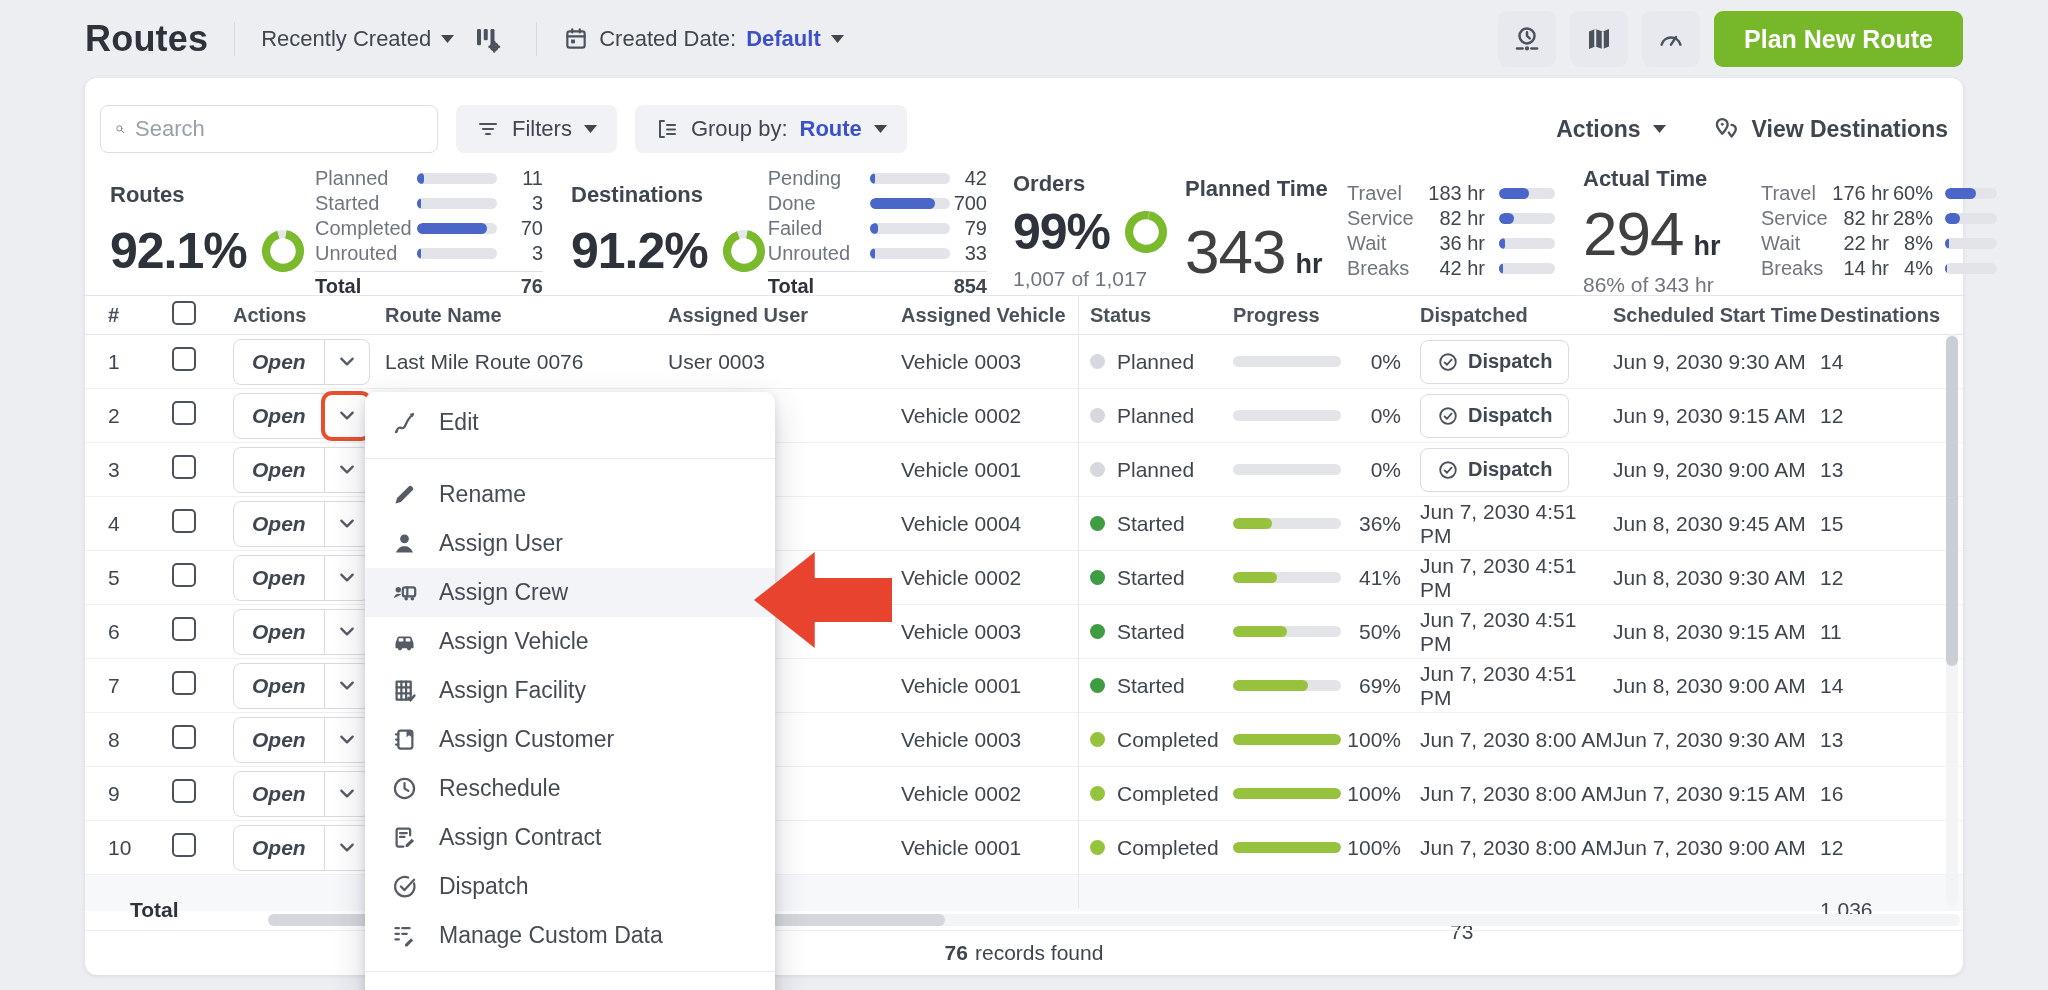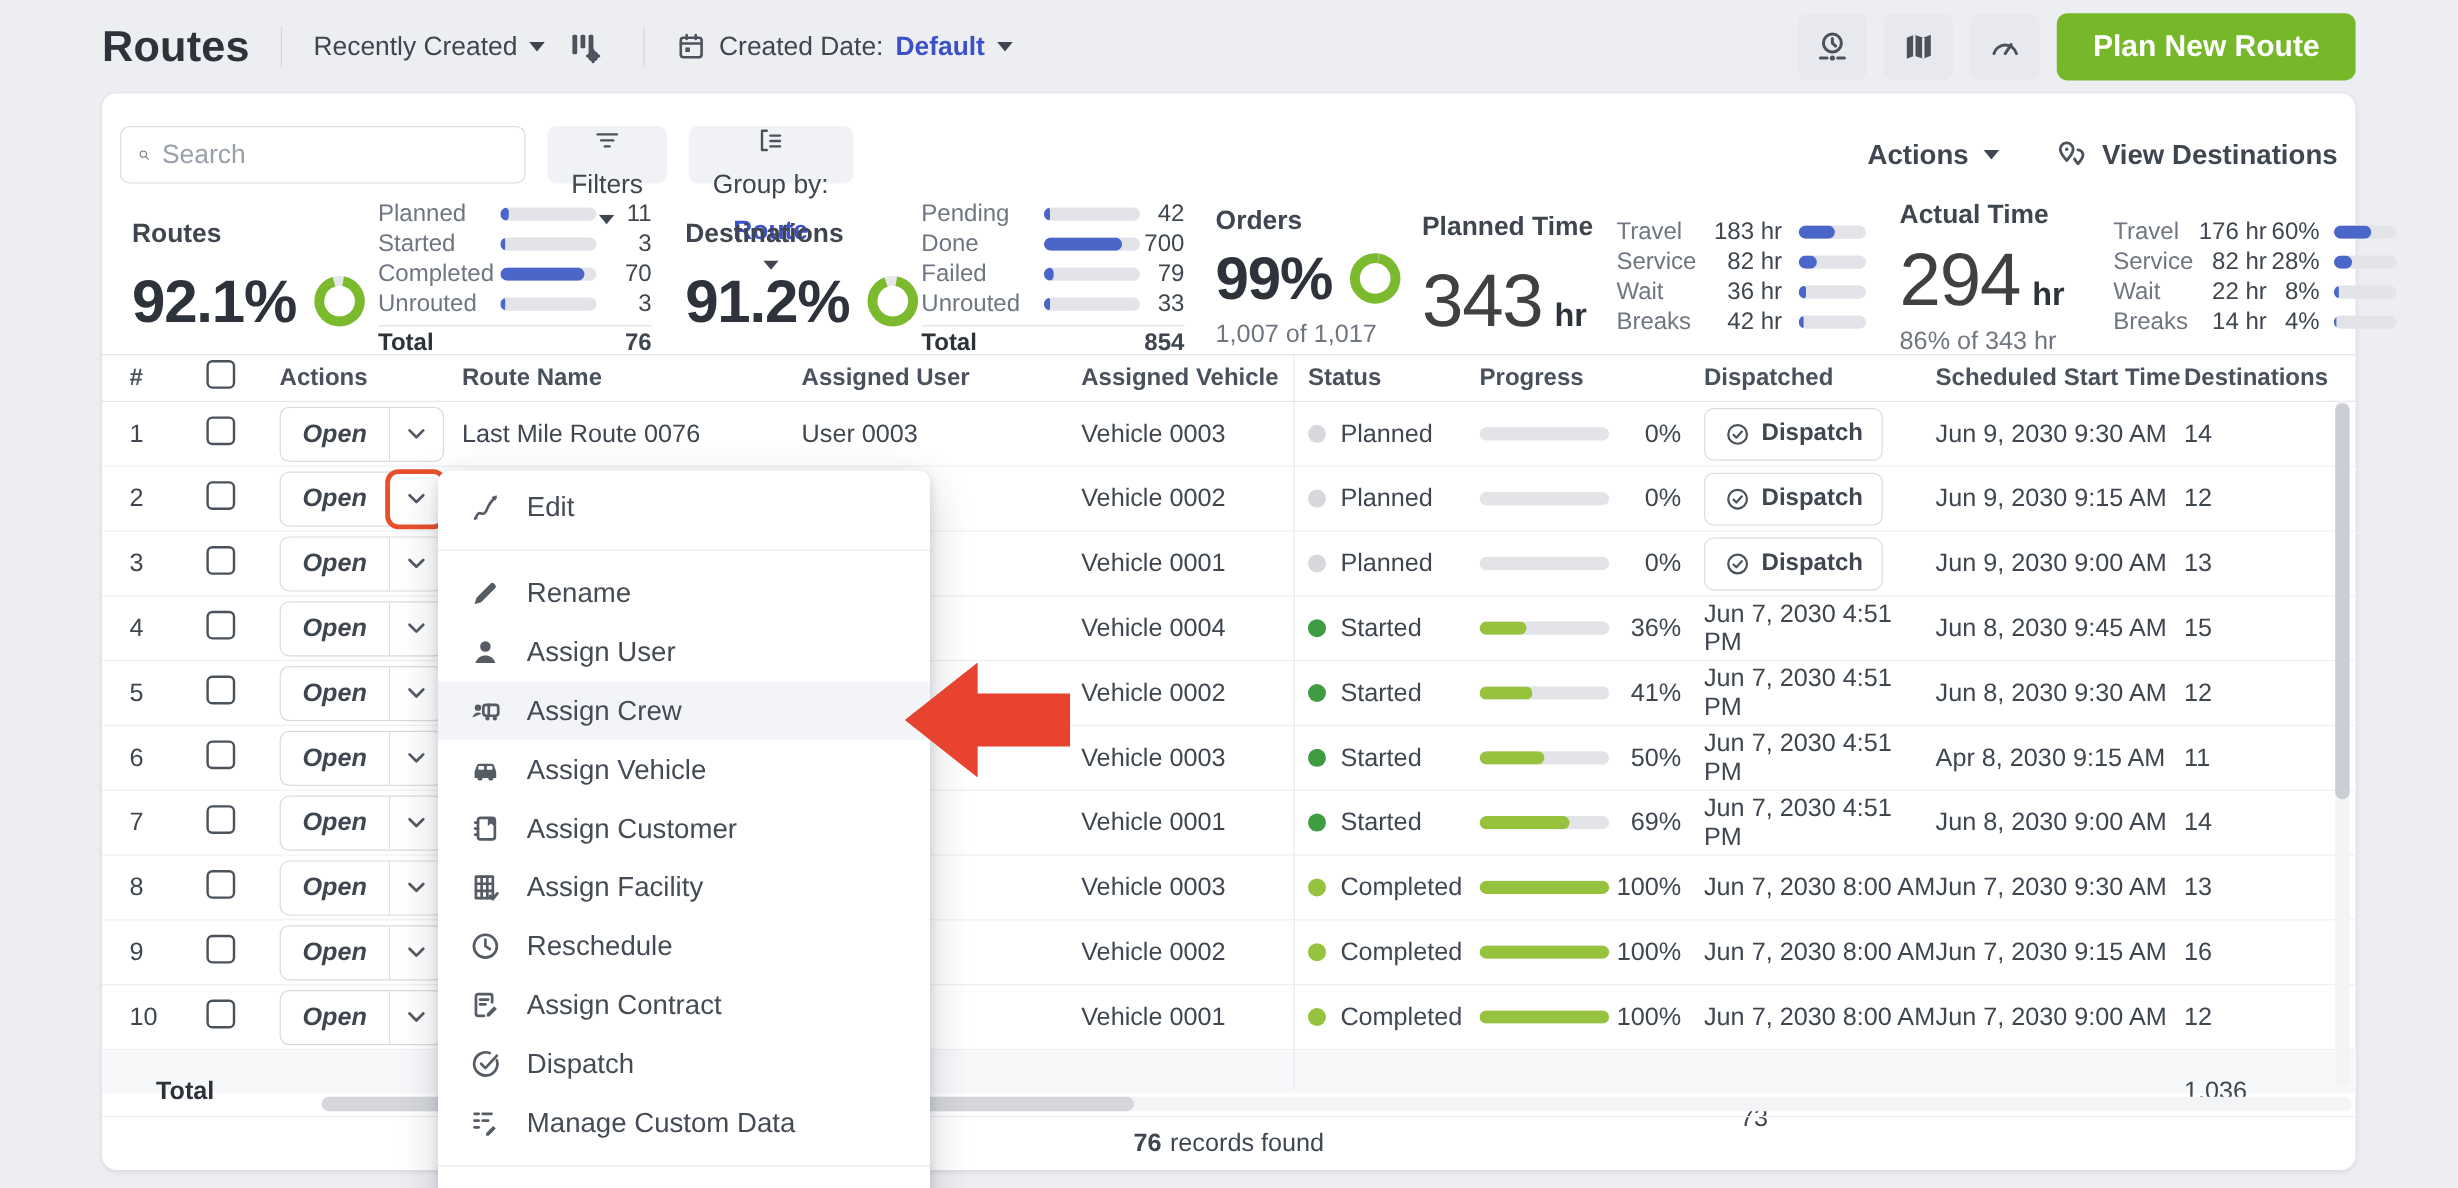--- a/index.html
+++ b/index.html
@@ -26,21 +26,21 @@
 
   
   .card { position:absolute; left:85px; top:78px; width:1878px; height:897px; background:#fff; border-radius:12px; box-shadow:0 1px 4px rgba(30,35,60,.10); }
 
   
   .toolbar { position:absolute; top:20px; left:15px; right:15px; height:62px; display:flex; align-items:center; }
   .search-box { width:338px; height:48px; border:1px solid #dcdee3; border-radius:8px; display:flex; align-items:center; padding:0 14px; gap:10px; background:#fff; }
   .search-box .icon-sm { width:24px; height:24px; color:#6a707a; }
   .search-box input { border:none; outline:none; font-size:22px; flex:1; font-family:inherit; color:#3f4650; }
   .search-box input::placeholder { color:#9aa0a9; }
-  .chip-btn { height:48px; margin-left:18px; padding:0 20px; border-radius:8px; border:none; background:#f1f2f6; display:flex; align-items:center; gap:12px; font-size:22px; color:#3f4650; font-family:inherit; cursor:pointer;flex-direction:column; }
+  .chip-btn { height:48px; margin-left:18px; padding:0 20px; border-radius:8px; border:none; background:#f1f2f6; display:flex; align-items:center; gap:12px; font-size:22px; color:#3f4650; font-family:inherit; cursor:pointer; }
   .chip-btn .lbl-blue { color:#3c50c9; font-weight:700; }
   .toolbar-right { margin-left:auto; display:flex; align-items:center; gap:46px; }
   .flat-btn { display:flex; align-items:center; gap:12px; background:none; border:none; font-size:23px; font-weight:700; color:#3f4650; font-family:inherit; cursor:pointer; }
 
   
   .stats { position:absolute; top:92px; left:15px; right:15px; height:122px; display:flex; }
   .stat-div { width:1px; background:#e6e7ec; margin:4px 0; }
   .stat-sec { display:flex; align-items:center; }
   .stat-head .stat-title { font-size:22px; font-weight:700; color:#3f4650; margin-bottom:14px; }
   .big-row { display:flex; align-items:center; gap:12px; }
@@ -714,21 +714,21 @@
         <span class="prog-cell">
           <span class="prog-track">
             <span class="prog-fill" style="width: 50%;"></span>
           </span>
           <span class="prog-label">50%</span>
         </span>
         <span>
           
           <span>Jun 7, 2030 4:51 PM</span>
         </span>
-        <span>Apr 8, 2030 9:15 AM</span>
+        <span>Jun 8, 2030 9:15 AM</span>
         <span>11</span>
       </div>
 
       <div class="trow tbody-row">
         <span class="cell-num">7</span>
         <span><span class="checkbox" style="display:inline-block;"></span></span>
         <span>
           <span class="open-btn">
             <button class="open-main">Open</button>
             <button class="open-caret">
@@ -944,47 +944,47 @@
           <rect x="6.8" y="9.2" width="4.2" height="2.8" rx=".6" fill="#fff"></rect>
           <rect x="13" y="9.2" width="4.2" height="2.8" rx=".6" fill="#fff"></rect>
         </svg>
       </span>
       <span>Assign Vehicle</span>
     </div>
 
     <div class="menu-item">
       <span class="menu-icon">
         <svg viewBox="0 0 24 24">
-          <rect x="6.5" y="4" width="12.5" height="16" rx="2" fill="none" stroke="currentColor" stroke-width="2" stroke-linecap="round" stroke-linejoin="round"></rect>
-          <line x1="4.5" y1="7.5" x2="6.5" y2="7.5" fill="none" stroke="currentColor" stroke-width="2" stroke-linecap="round" stroke-linejoin="round"></line>
-          <line x1="4.5" y1="12" x2="6.5" y2="12" fill="none" stroke="currentColor" stroke-width="2" stroke-linecap="round" stroke-linejoin="round"></line>
-          <line x1="4.5" y1="16.5" x2="6.5" y2="16.5" fill="none" stroke="currentColor" stroke-width="2" stroke-linecap="round" stroke-linejoin="round"></line>
-          <path d="M13.8 4v6l2.3-1.7L18.4 10V4z" fill="currentColor"></path>
-        </svg>
-      </span>
-      <span>Assign Customer</span>
-    </div>
-
-    <div class="menu-item">
-      <span class="menu-icon">
-        <svg viewBox="0 0 24 24">
           <rect x="5" y="4" width="12.5" height="16" fill="none" stroke="currentColor" stroke-width="2" stroke-linecap="round" stroke-linejoin="round"></rect>
           <line x1="5" y1="9.3" x2="17.5" y2="9.3" fill="none" stroke="currentColor" stroke-width="2" stroke-linecap="round" stroke-linejoin="round"></line>
           <line x1="5" y1="14.6" x2="17.5" y2="14.6" fill="none" stroke="currentColor" stroke-width="2" stroke-linecap="round" stroke-linejoin="round"></line>
           <line x1="9.2" y1="4" x2="9.2" y2="20" fill="none" stroke="currentColor" stroke-width="2" stroke-linecap="round" stroke-linejoin="round"></line>
           <line x1="13.4" y1="4" x2="13.4" y2="20" fill="none" stroke="currentColor" stroke-width="2" stroke-linecap="round" stroke-linejoin="round"></line>
           <path d="M15.5 18.5l2 2 3.3-4" stroke="currentColor" stroke-width="2.2" fill="none" stroke-linecap="round"></path>
         </svg>
       </span>
       <span>Assign Facility</span>
     </div>
 
     <div class="menu-item">
       <span class="menu-icon">
         <svg viewBox="0 0 24 24">
+          <rect x="6.5" y="4" width="12.5" height="16" rx="2" fill="none" stroke="currentColor" stroke-width="2" stroke-linecap="round" stroke-linejoin="round"></rect>
+          <line x1="4.5" y1="7.5" x2="6.5" y2="7.5" fill="none" stroke="currentColor" stroke-width="2" stroke-linecap="round" stroke-linejoin="round"></line>
+          <line x1="4.5" y1="12" x2="6.5" y2="12" fill="none" stroke="currentColor" stroke-width="2" stroke-linecap="round" stroke-linejoin="round"></line>
+          <line x1="4.5" y1="16.5" x2="6.5" y2="16.5" fill="none" stroke="currentColor" stroke-width="2" stroke-linecap="round" stroke-linejoin="round"></line>
+          <path d="M13.8 4v6l2.3-1.7L18.4 10V4z" fill="currentColor"></path>
+        </svg>
+      </span>
+      <span>Assign Customer</span>
+    </div>
+
+    <div class="menu-item">
+      <span class="menu-icon">
+        <svg viewBox="0 0 24 24">
           <circle cx="12" cy="12" r="8.5" fill="none" stroke="currentColor" stroke-width="2" stroke-linecap="round" stroke-linejoin="round"></circle>
           <path d="M12 7.2V12l3.4 2.1" fill="none" stroke="currentColor" stroke-width="2" stroke-linecap="round" stroke-linejoin="round"></path>
         </svg>
       </span>
       <span>Reschedule</span>
     </div>
 
     <div class="menu-item">
       <span class="menu-icon">
         <svg viewBox="0 0 24 24">

